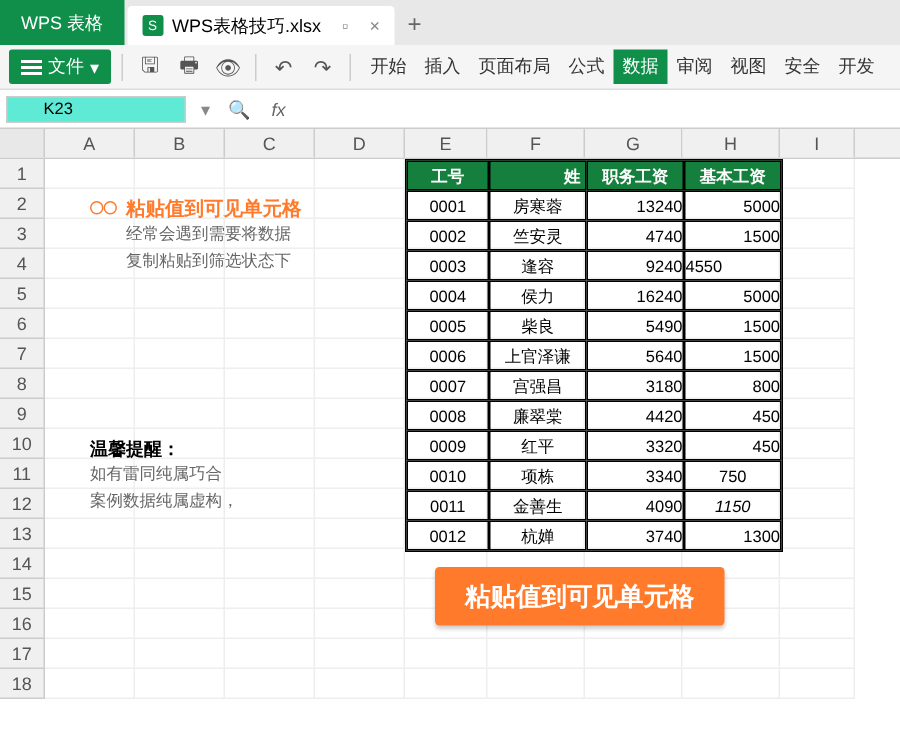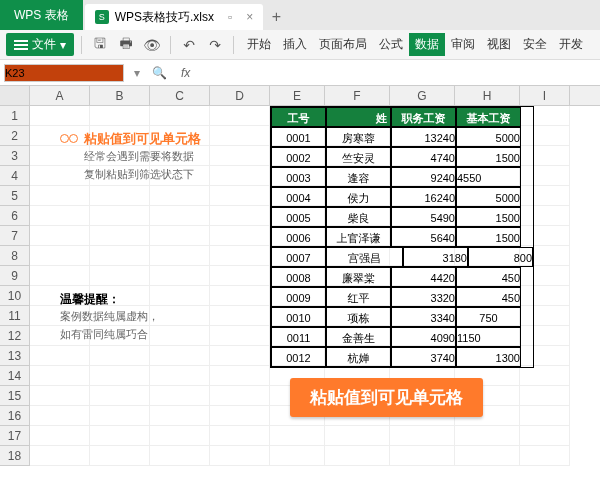--- a/index.html
+++ b/index.html
@@ -13,21 +13,21 @@
 .toolbar{height:30px;background:#f5f5f5;display:flex;align-items:center;padding:0 6px;gap:4px;border-bottom:1px solid #ddd}
 .file-btn{background:#0f8f4a;color:#fff;padding:3px 8px;border-radius:2px;display:flex;align-items:center;gap:4px;cursor:pointer}
 .menu-ico{width:14px;height:2px;background:#fff;position:relative}
 .menu-ico::before,.menu-ico::after{content:"";position:absolute;width:14px;height:2px;background:#fff;left:0}
 .menu-ico::before{top:-4px}.menu-ico::after{top:4px}
 .tool-ico{width:22px;height:22px;display:flex;align-items:center;justify-content:center;color:#555;cursor:pointer;font-size:14px}
 .sep{width:1px;height:18px;background:#ccc;margin:0 3px}
 .menu-item{padding:3px 6px;color:#333;cursor:pointer}
 .menu-item.active{background:#0f8f4a;color:#fff}
 .fx-bar{height:26px;background:#fff;display:flex;align-items:center;border-bottom:1px solid #ccc}
-.cell-ref{width:120px;border:1px solid #ccc;margin:2px 4px;padding:2px 0;font-size:11px;background:#c2410c}
+.cell-ref{width:120px;border:1px solid #ccc;margin:2px 4px;padding:2px 24px;font-size:11px;background:#5eead4}
 .fx-dd{width:18px;color:#888;cursor:pointer;text-align:center}
 .fx-sym{font-style:italic;color:#666;padding:0 8px}
 .grid-wrap{position:relative;height:414px;overflow:auto}
 .col-hdrs{display:flex;height:20px;background:#f0f0f0;border-bottom:1px solid #ccc;position:sticky;top:0}
 .sel-all{width:30px;border-right:1px solid #ccc;background:#e8e8e8}
 .col-hdr{border-right:1px solid #ccc;text-align:center;line-height:20px;color:#555;background:#f0f0f0;cursor:pointer}
 .row{display:flex;height:20px}
 .row-hdr{width:30px;background:#f0f0f0;border-right:1px solid #ccc;border-bottom:1px solid #ccc;text-align:center;line-height:20px;color:#555;cursor:pointer}
 .cell{border-right:1px solid #eee;border-bottom:1px solid #eee;line-height:20px;padding:0 3px;overflow:hidden;white-space:nowrap}
 .note-title{color:#ff7a2b;font-weight:bold;font-size:13px;display:flex;align-items:center;gap:6px}
@@ -328,22 +328,22 @@
     </div>
     <div class="note-text" style="margin-left:24px">
       <div>经常会遇到需要将数据</div>
         <div>复制粘贴到筛选状态下</div>
     </div>
   </div>
 
   <div style="position:absolute;left:60px;top:205px">
     <div style="font-weight:bold;font-size:12px">温馨提醒：</div>
     <div class="note-text">
-      <div>案例数据纯属虚构，</div>
-        <div>如有雷同纯属巧合</div>
+      <div>如有雷同纯属巧合</div>
+        <div>案例数据纯属虚构，</div>
     </div>
   </div>
 
   <div class="tbl" id="data-table" style="left:270px;top:20px">
       <div class="tbl-row">
         <div class="tbl-cell tbl-hdr" style="width: 55px;">工号</div>
         <div class="tbl-cell tbl-hdr" style="width: 65px; padding-left: 46px;">姓名</div>
         <div class="tbl-cell tbl-hdr" style="width: 65px;">职务工资</div>
         <div class="tbl-cell tbl-hdr" style="width: 65px;">基本工资</div>
       </div>
@@ -378,21 +378,21 @@
         <div class="tbl-cell" style="width: 65px; text-align: right;">1500</div>
       </div>
       <div class="tbl-row">
         <div class="tbl-cell" style="width: 55px;">0006</div>
         <div class="tbl-cell" style="width: 65px;">上官泽谦</div>
         <div class="tbl-cell" style="width: 65px; text-align: right;">5640</div>
         <div class="tbl-cell" style="width: 65px; text-align: right;">1500</div>
       </div>
       <div class="tbl-row">
         <div class="tbl-cell" style="width: 55px;">0007</div>
-        <div class="tbl-cell" style="width: 77px;">宫强昌</div>
+        <div class="tbl-cell" style="width: 65px;">宫强昌</div>
         <div class="tbl-cell" style="width: 65px; text-align: right;">3180</div>
         <div class="tbl-cell" style="width: 65px; text-align: right;">800</div>
       </div>
       <div class="tbl-row">
         <div class="tbl-cell" style="width: 55px;">0008</div>
         <div class="tbl-cell" style="width: 65px;">廉翠棠</div>
         <div class="tbl-cell" style="width: 65px; text-align: right;">4420</div>
         <div class="tbl-cell" style="width: 65px; text-align: right;">450</div>
       </div>
       <div class="tbl-row">
@@ -404,21 +404,21 @@
       <div class="tbl-row">
         <div class="tbl-cell" style="width: 55px;">0010</div>
         <div class="tbl-cell" style="width: 65px;">项栋</div>
         <div class="tbl-cell" style="width: 65px; text-align: right;">3340</div>
         <div class="tbl-cell" style="width: 65px; text-align: center;">750</div>
       </div>
       <div class="tbl-row">
         <div class="tbl-cell" style="width: 55px;">0011</div>
         <div class="tbl-cell" style="width: 65px;">金善生</div>
         <div class="tbl-cell" style="width: 65px; text-align: right;">4090</div>
-        <div class="tbl-cell" style="width: 65px; text-align: left;">1150</div>
+        <div class="tbl-cell" style="width: 65px; text-align: center; font-style: italic;">1150</div>
       </div>
       <div class="tbl-row">
         <div class="tbl-cell" style="width: 55px;">0012</div>
         <div class="tbl-cell" style="width: 65px;">杭婵</div>
         <div class="tbl-cell" style="width: 65px; text-align: right;">3740</div>
         <div class="tbl-cell" style="width: 65px; text-align: right;">1300</div>
       </div>
     </div>
 
   <div class="big-btn" style="left:290px;top:292px">粘贴值到可见单元格</div>

